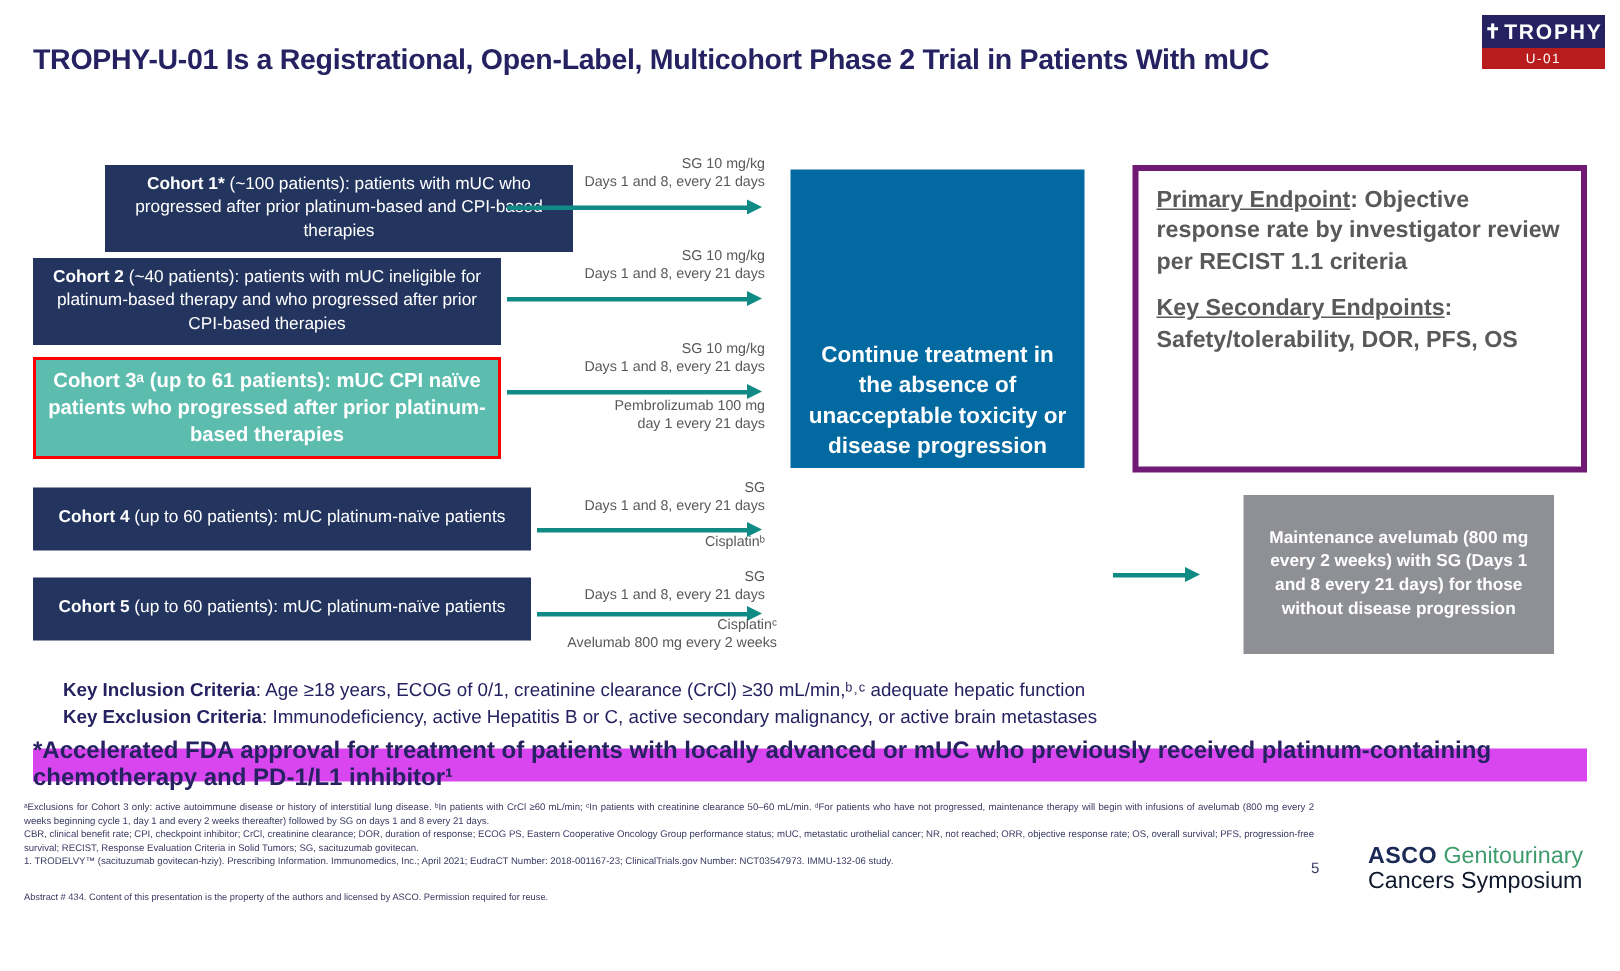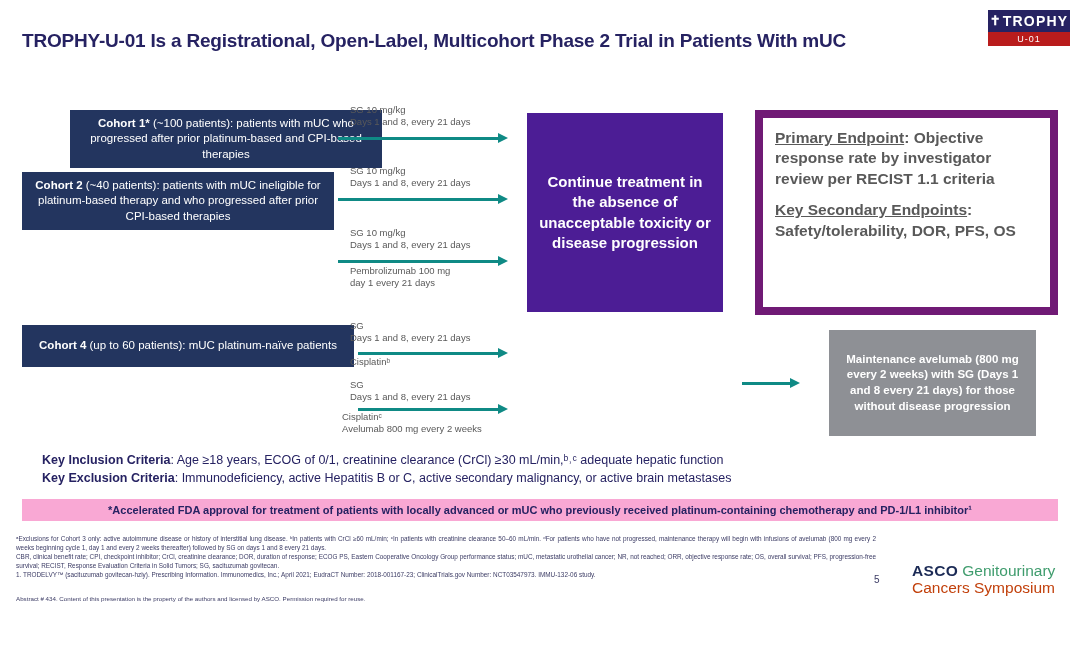--- a/index.html
+++ b/index.html
@@ -42,63 +42,63 @@
     padding:2px 8px;box-sizing:border-box;
   }
   .cohort b{font-weight:bold;}
   .cohort-3{
     background:#5cbdaf;border:2.5px solid #ff0000;
     font-size:13.5px;font-weight:bold;line-height:1.35;
   }
 
   
   .regimen{
-    position:absolute;text-align:left;color:#595959;
+    position:absolute;text-align:right;color:#595959;
     font-size:9.5px;line-height:1.3;
   }
 
   
   .arrow{position:absolute;height:10px;}
   .arrow .shaft{position:absolute;left:0;top:3.5px;height:3px;background:#0f8a85;}
   .arrow .head{
     position:absolute;top:0;width:0;height:0;
     border-top:5px solid transparent;border-bottom:5px solid transparent;
     border-left:10px solid #0f8a85;
   }
 
   
   .graybox{
     position:absolute;background:#b0b2b6;color:#ffffff;
     font-weight:bold;text-align:center;
     display:flex;align-items:center;justify-content:center;
     box-sizing:border-box;padding:4px 8px;line-height:1.35;
   }
-  .graybox.gb1{font-size:15px;background:#4c1d95;}
+  .graybox.gb1{font-size:15px;background:#0369a1;align-items:flex-end;}
   .graybox.gb2{font-size:11.5px;background:#8e9095;}
   .graybox.gb3{font-size:11.5px;background:#8e9095;}
 
   
   .endpoints{
-    position:absolute;border:8px solid #701a75;background:#ffffff;
+    position:absolute;border:4px solid #701a75;background:#ffffff;
     box-sizing:border-box;padding:10px 12px;
     color:#595959;font-weight:bold;font-size:15.5px;line-height:1.32;
   }
   .endpoints u{text-decoration:underline;}
   .endpoints .gap{display:block;height:11px;}
 
   
   .criteria{
     position:absolute;left:42px;color:#262262;font-size:12.5px;line-height:1.45;
   }
   .criteria b{font-weight:bold;}
 
   
   .banner{
     position:absolute;left:22px;top:499px;width:1036px;height:22px;
-    background:#f9a8d4;color:#262262;font-weight:bold;font-size:11px;
+    background:#d946ef;color:#262262;font-weight:bold;font-size:16px;
     display:flex;align-items:center;justify-content:center;box-sizing:border-box;
   }
 
   
   .footnotes{
     position:absolute;left:16px;top:534px;width:860px;
     color:#3b3b64;font-size:6.4px;line-height:1.42;text-align:justify;
   }
   .footnote-ref{
     position:absolute;left:16px;top:595px;width:860px;
@@ -108,21 +108,21 @@
   
   .slide-number{
     position:absolute;left:874px;top:574px;color:#3b3b64;font-size:10px;
   }
 
   
   .asco{position:absolute;left:912px;top:562px;line-height:1.12;}
   .asco .l1{font-size:15.5px;}
   .asco .l1 .a{color:#1b2a55;font-weight:bold;letter-spacing:0.3px;}
   .asco .l1 .g{color:#3f9c6d;}
-  .asco .l2{font-size:15.5px;color:#c2410c;}
+  .asco .l2{font-size:15.5px;color:#0f172a;}
 
   
   .viewerbar{
     position:absolute;left:0;top:607px;width:1080px;height:40px;
     background:#ffffff;border-top:1px solid #ffffff;
   }
 </style>
 </head>
 <body>
 
@@ -139,25 +139,31 @@
   </div>
 
   <div class="cohort" style="left:22px;top:110px;width:312px;height:58px;margin-left:48px;">
     <div><b>Cohort 1*</b><span> (~100 patients): patients with mUC who progressed after prior platinum-based and CPI-based therapies</span></div>
   </div>
 
   <div class="cohort" style="left:22px;top:172px;width:312px;height:58px;">
     <div><b>Cohort 2</b><span> (~40 patients): patients with mUC ineligible for platinum-based therapy and who progressed after prior CPI-based therapies</span></div>
   </div>
 
+  <div class="cohort cohort-3" style="left:22px;top:238px;width:312px;height:68px;">
+    <div>Cohort 3ᵃ (up to 61 patients): mUC CPI naïve patients who progressed after prior platinum-based therapies</div>
+  </div>
 
   <div class="cohort" style="left:22px;top:325px;width:332px;height:42px;">
     <div><b>Cohort 4</b><span> (up to 60 patients): mUC platinum-naïve patients</span></div>
   </div>
 
+  <div class="cohort" style="left:22px;top:385px;width:332px;height:42px;">
+    <div><b>Cohort 5</b><span> (up to 60 patients): mUC platinum-naïve patients</span></div>
+  </div>
 
   <div class="regimen" style="left:350px;top:104px;width:160px;">
     <div>SG 10 mg/kg</div>
     <div>Days 1 and 8, every 21 days</div>
   </div>
   <div class="arrow" style="left:338px;top:133px;width:172px;">
     <div class="shaft" style="width:162px;"></div>
       <div class="head" style="left:160px;"></div>
   </div>
 

